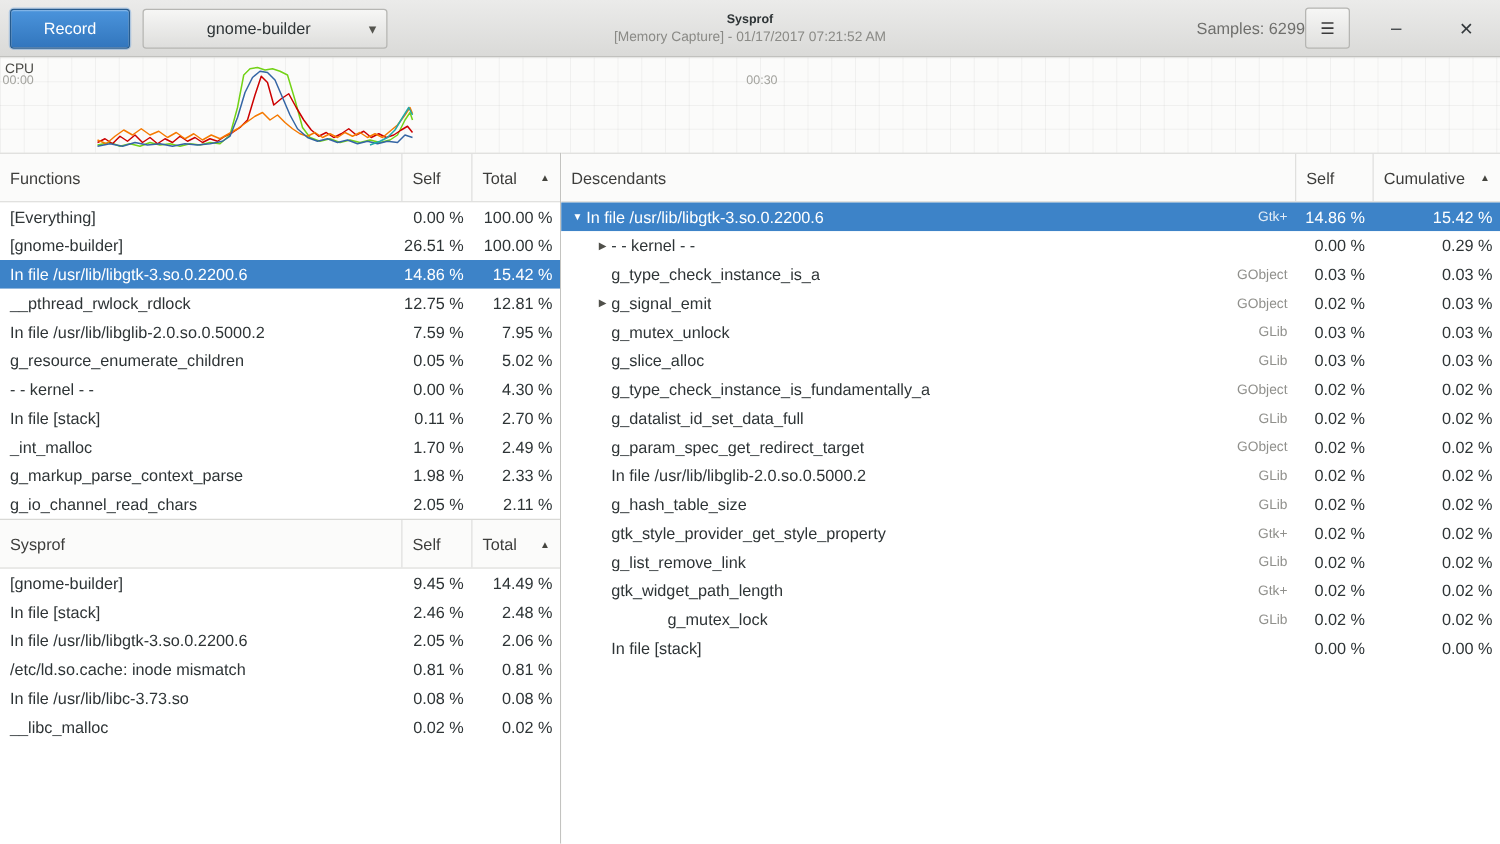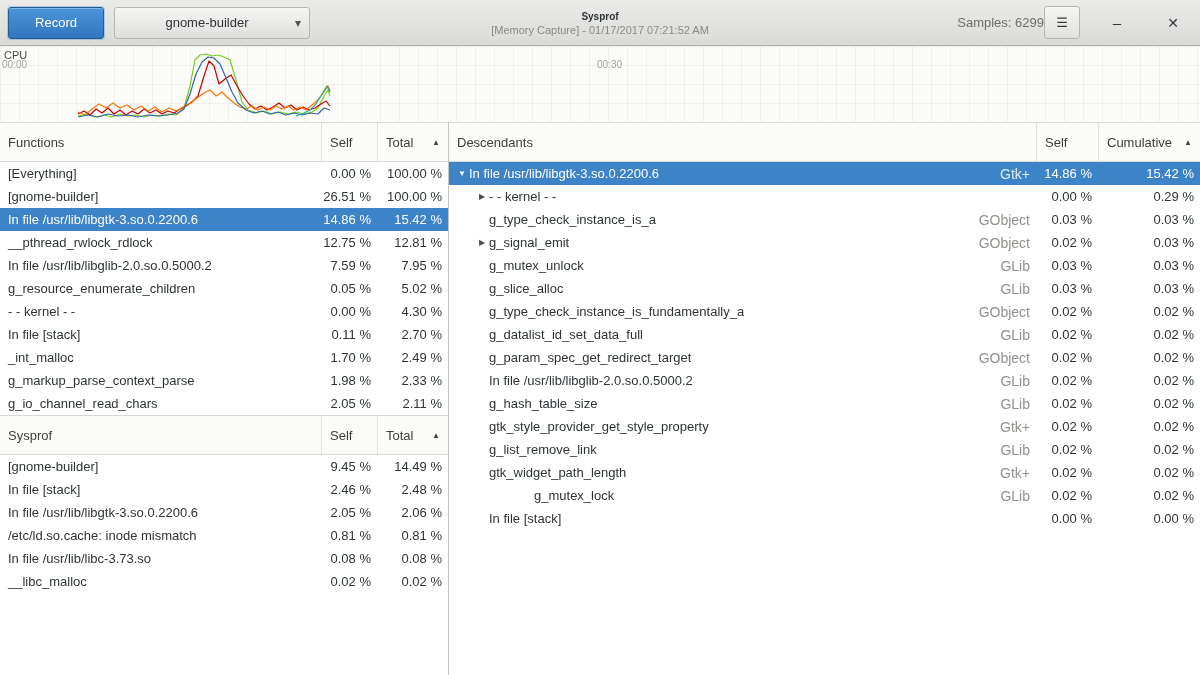--- a/index.html
+++ b/index.html
@@ -87,21 +87,21 @@
   .trow .name { padding-left:8px; white-space:nowrap; overflow:hidden; }
   .trow .num { text-align:right; padding-right:6px; white-space:nowrap; }
   .trow.selected { background:var(--selection); color:#ffffff; }
 
   .namecell { display:flex; align-items:center; height:100%; overflow:hidden; }
   .expander { width:14px; flex:none; display:inline-flex; justify-content:center;
               font-size:8px; color:#50504a; }
   .expander.blank { visibility:hidden; }
   .trow.selected .expander { color:#ffffff; }
   .nm { white-space:nowrap; overflow:hidden; }
-  .lib { margin-left:auto; font-size:14px; color:#90908c; padding:0 6px 0 10px; flex:none; }
+  .lib { margin-left:auto; font-size:11px; color:#90908c; padding:0 6px 0 10px; flex:none; }
   .trow.selected .lib { color:rgba(255,255,255,.85); }
 </style>
 </head>
 <body>
 
 <div class="window">
 
   <header class="headerbar">
     <button class="btn btn-record">Record</button>
     <button class="btn btn-combo">

